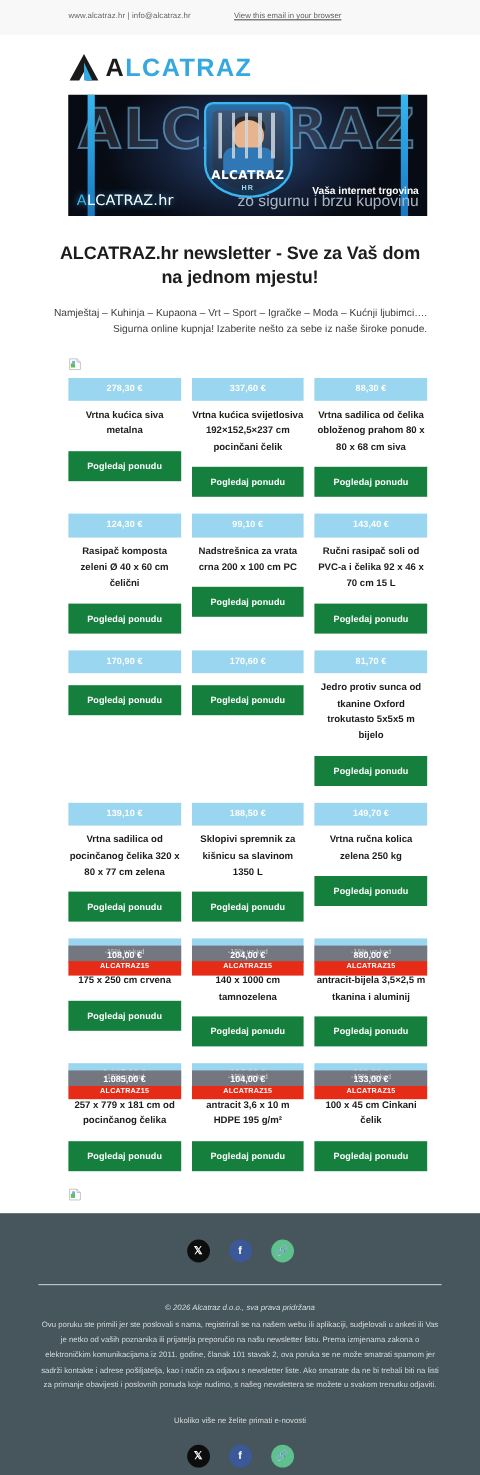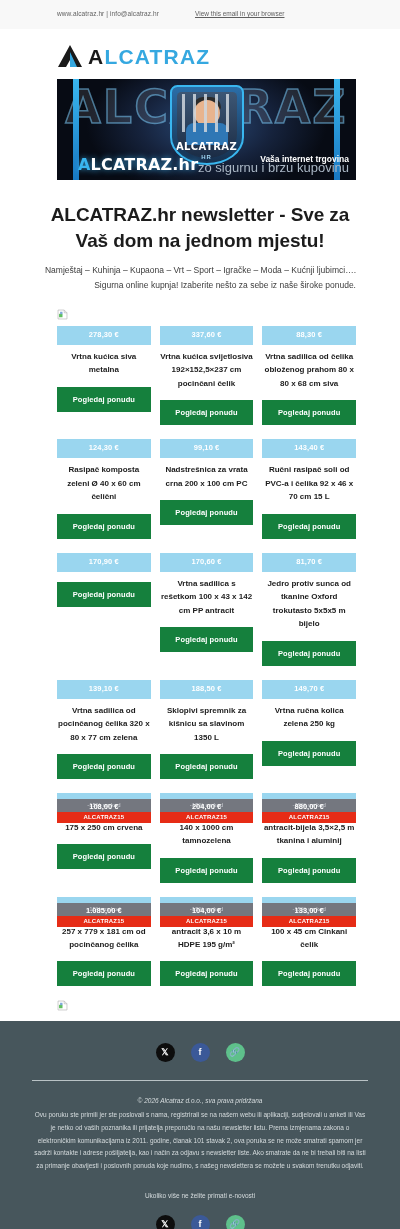--- a/index.html
+++ b/index.html
@@ -146,23 +146,23 @@
     position: absolute;
     left: 0; right: 0; bottom: 3px;
     text-align: center;
     font-size: 6px;
     font-weight: 700;
     color: #9fd5f2;
     letter-spacing: 1px;
   }
   .hero-brand {
     position: absolute;
-    left: 21px; bottom: 6px;
-    font-size: 16px;
-    font-weight: 700;
+    left: 7px; bottom: 6px;
+    font-size: 12px;
+    font-weight: 400;
     color: #fff;
     letter-spacing: .2px;
     font-family: "DejaVu Sans", sans-serif;
     text-shadow: 0 0 6px rgba(60,170,230,.9);
   }
   .hero-brand .accent { color: #39b6ef; }
   .hero-tag1 {
     position: absolute;
     right: 7px; bottom: 16px;
     font-size: 8.5px;
@@ -174,21 +174,21 @@
     right: 7px; bottom: 5px;
     font-size: 13px;
     color: #a9b6c4;
     text-align: center;
   }
 
   
   .headline {
     padding: 22px 40px 0 40px;
     text-align: center;
-    font-size: 19px;
+    font-size: 15px;
     font-weight: 700;
     color: #1c1c1c;
     line-height: 1.35;
     letter-spacing: -.1px;
   }
   .subhead {
     padding: 10px 44px 0 44px;
     text-align: right;
     font-size: 8.5px;
     color: #3c3c3c;
@@ -463,21 +463,20 @@
             <div class="price-bar">170,90 €</div>
           </div>
           <div class="btn-slot">
             <a class="btn" href="#">Pogledaj ponudu</a>
           </div>
         </div>
         <div class="cell">
           <div class="price-wrap">
             <div class="price-bar">170,60 €</div>
           </div>
-          <div class="pname">Vrtna sadilica s rešetkom 100 x 43 x 142 cm PP antracit</div>
           <div class="btn-slot">
             <a class="btn" href="#">Pogledaj ponudu</a>
           </div>
         </div>
         <div class="cell">
           <div class="price-wrap">
             <div class="price-bar">81,70 €</div>
           </div>
           <div class="pname">Jedro protiv sunca od tkanine Oxford trokutasto 5x5x5 m bijelo</div>
           <div class="btn-slot">

